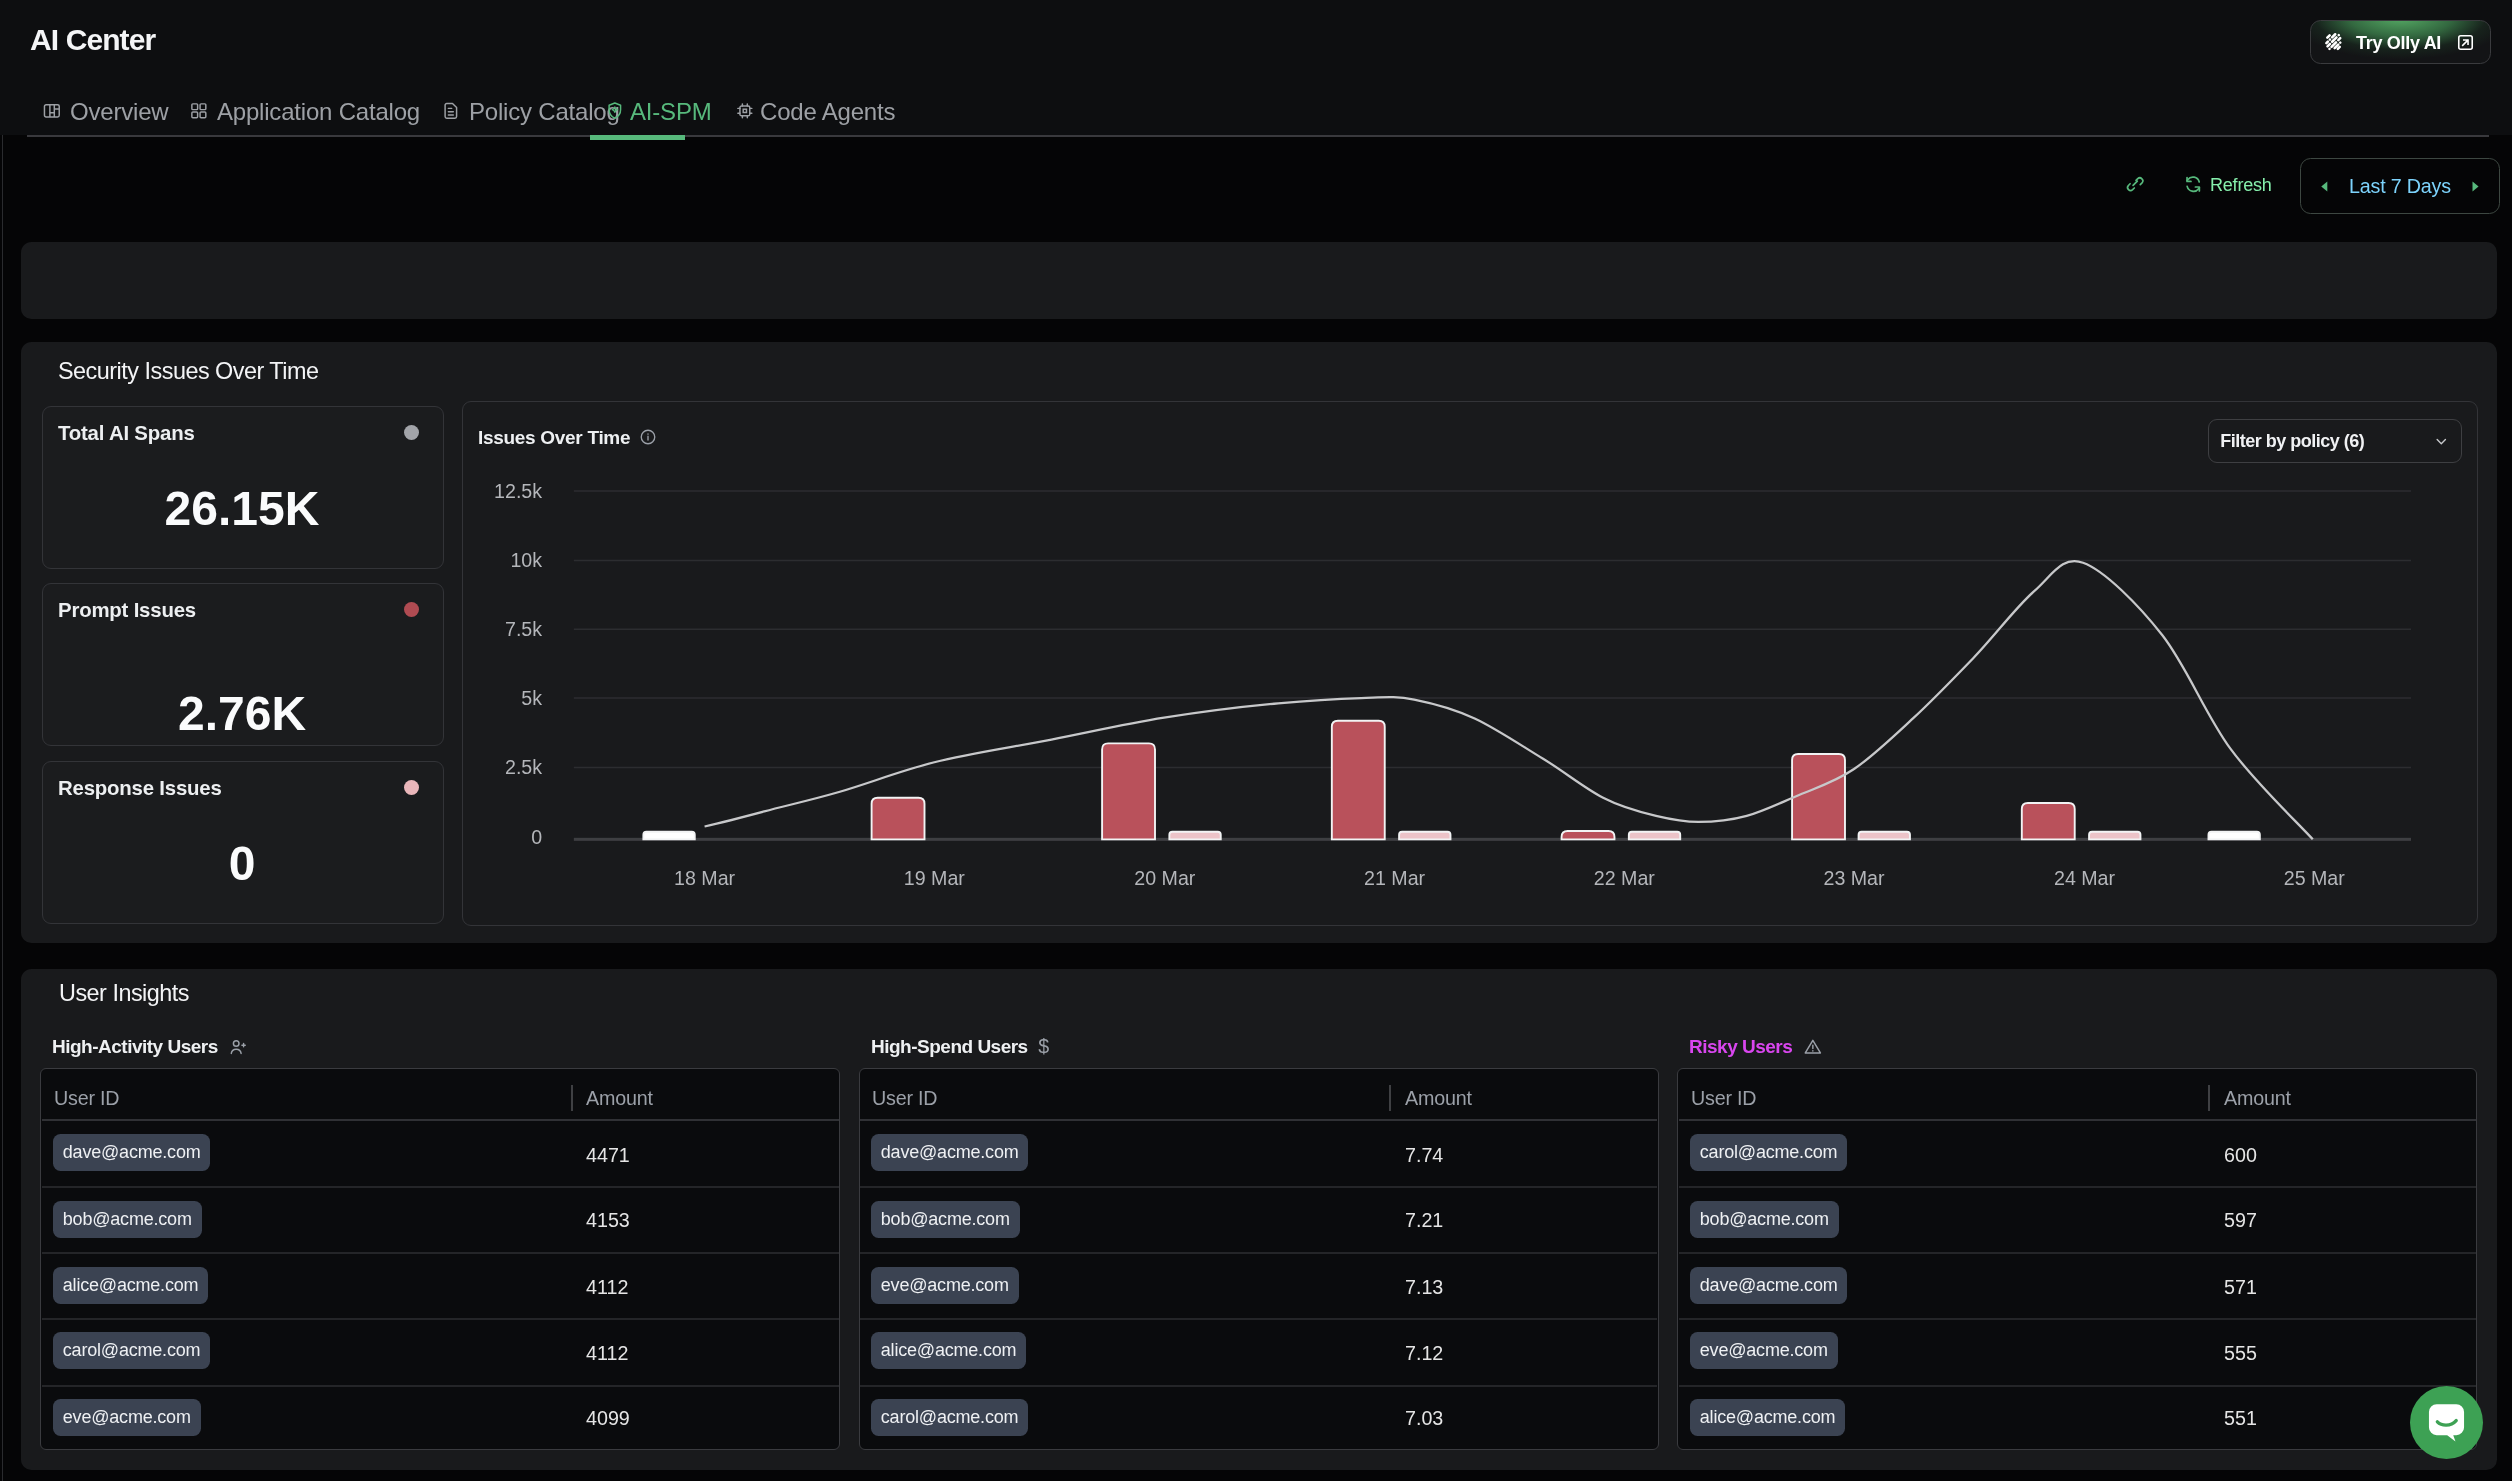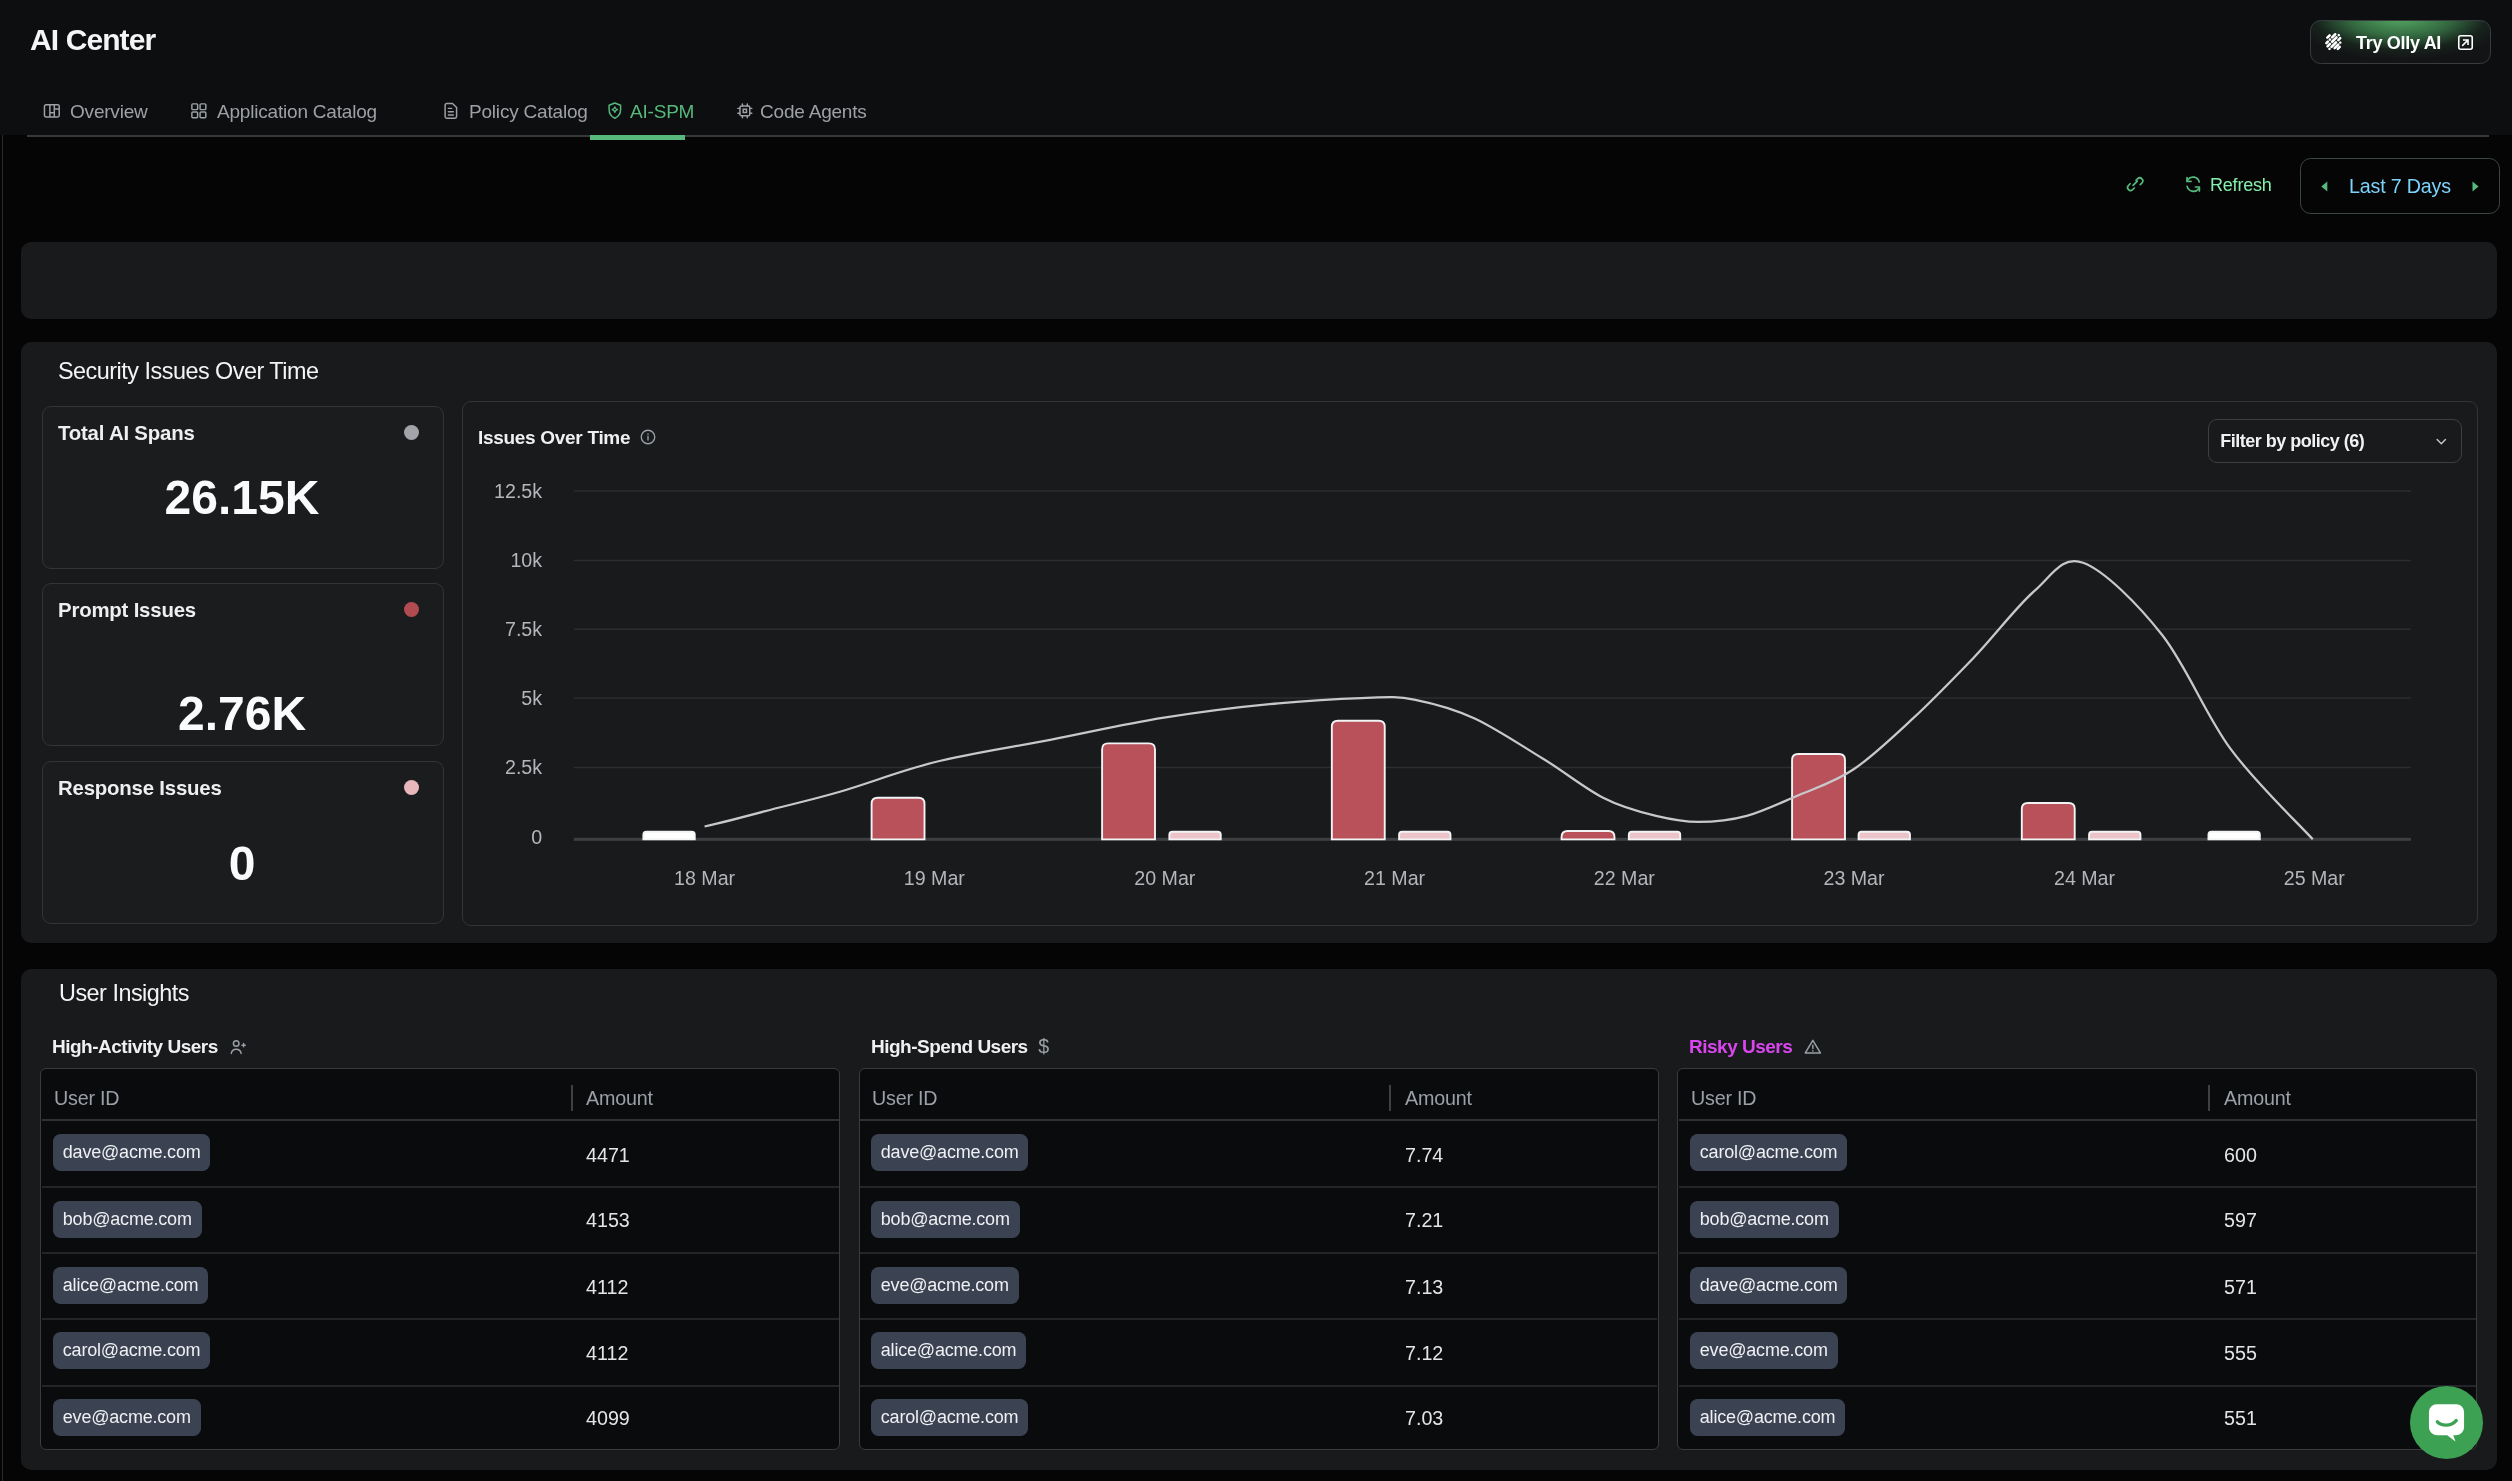--- a/index.html
+++ b/index.html
@@ -2,21 +2,21 @@
 <html style="font-size:12px"><head><meta charset="utf-8"><style>
 html,body{margin:0;padding:0;background:#050506;}
 body{width:2512px;height:1481px;position:relative;overflow:hidden;
  font-family:"Liberation Sans",sans-serif;color:#e9eaec;}
 .abs{position:absolute;}
 .panel{position:absolute;background:#191a1c;border-radius:10.6px;}
 .card{position:absolute;background:#1b1c1e;border:1.5px solid #333438;border-radius:9px;}
 .lbl{position:absolute;font-size:20.4px;font-weight:700;letter-spacing:-0.2px;color:#edeff1;}
 .big{position:absolute;font-size:48px;font-weight:700;width:100%;text-align:center;color:#fafbfc;}
 .dot{position:absolute;width:15px;height:15px;border-radius:50%;}
-.tab{position:absolute;display:flex;align-items:center;font-size:19px;letter-spacing:-0.2px;color:#9da0a5;}
+.tab{position:absolute;display:flex;align-items:center;font-size:24px;letter-spacing:-0.2px;color:#9da0a5;}
 
 .sect{position:absolute;font-size:23.4px;font-weight:400;letter-spacing:-0.5px;color:#f3f4f6;}
 .tbl{position:absolute;width:800px;top:1068px;height:382px;background:#0a0b0d;border:1.5px solid #3a3b3f;border-radius:6px;box-sizing:border-box;}
 .th{position:absolute;font-size:19.7px;color:#9ba0a8;letter-spacing:-0.2px;}
 .chip{position:absolute;height:37px;line-height:37px;padding:0 9.8px;background:#3b4352;border-radius:7.6px;font-size:18px;color:#eef0f3;letter-spacing:-0.2px;}
 .amt{position:absolute;font-size:19.7px;color:#e5e5e5;}
 .rowsep{position:absolute;left:0;width:100%;height:1.5px;background:#242528;}
 .tlabel{position:absolute;font-size:19px;font-weight:700;letter-spacing:-0.5px;color:#eef0f2;display:flex;align-items:center;}
 </style></head><body>
 <div class="abs" style="left:1.5px;top:0;width:1.5px;height:1481px;background:#2a2b2e"></div>
@@ -108,21 +108,21 @@
 <svg width="9.8" height="13" viewBox="0 0 13 17">
       <path d="M2 2l8 6.5L2 15z" fill="#57b97c"></path>
     </svg>
   </div>
 <div class="panel" style="left:21px;top:242px;width:2476px;height:77px"></div>
 <div class="panel" style="left:21px;top:342px;width:2476px;height:601px"></div>
 <div class="sect" style="left:58px;top:358px">Security Issues Over Time</div>
 <div class="card" style="left:42px;top:406px;width:400px;height:161px"></div>
 <div class="lbl" style="left:58px;top:422px">Total AI Spans</div>
 <div class="dot" style="left:404px;top:425px;background:#a2a4a9"></div>
-<div class="big" style="left:42px;top:470px;width:400px">26.15K</div>
+<div class="big" style="left:42px;top:481px;width:400px">26.15K</div>
 <div class="card" style="left:42px;top:583px;width:400px;height:161px"></div>
 <div class="lbl" style="left:58px;top:599px">Prompt Issues</div>
 <div class="dot" style="left:404px;top:602px;background:#b04b52"></div>
 <div class="big" style="left:42px;top:686px;width:400px">2.76K</div>
 <div class="card" style="left:42px;top:761px;width:400px;height:161px"></div>
 <div class="lbl" style="left:58px;top:777px">Response Issues</div>
 <div class="dot" style="left:404px;top:780px;background:#e9b6ba"></div>
 <div class="big" style="left:42px;top:836px;width:400px">0</div>
 <div class="card" style="left:462px;top:401px;width:2014px;height:523px;background:transparent"></div>
 <div class="abs" style="left:478px;top:427px;font-size:19px;font-weight:700;letter-spacing:-0.3px;color:#eef0f2">Issues Over Time</div>

